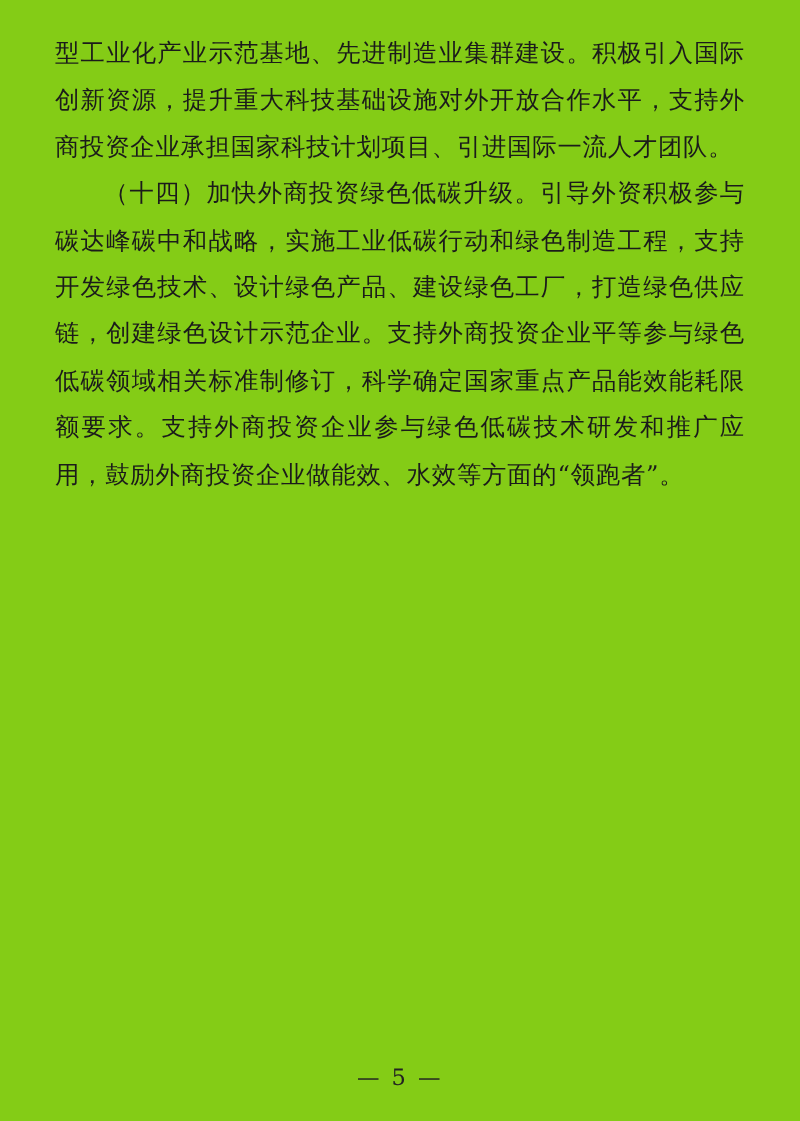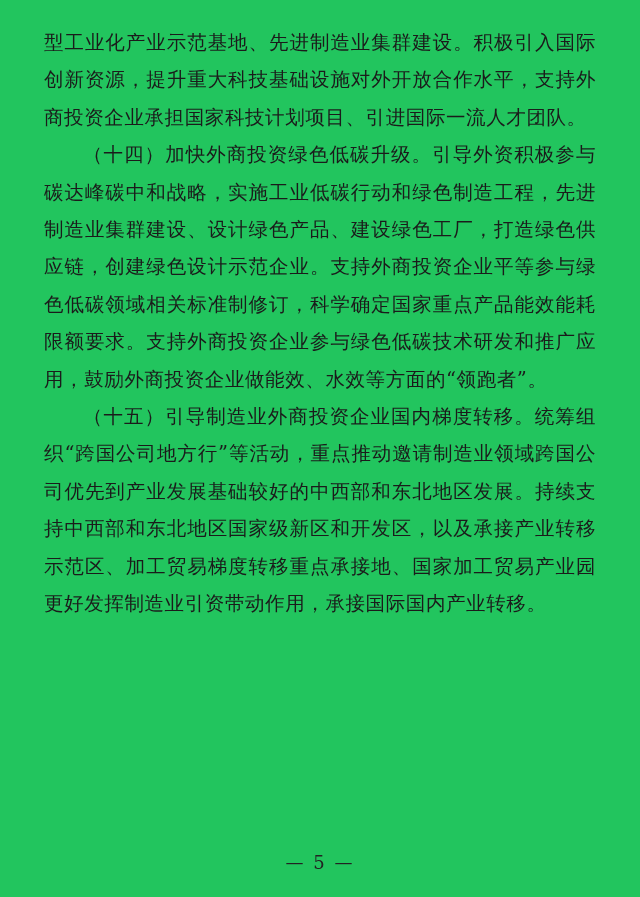--- a/index.html
+++ b/index.html
@@ -12,21 +12,21 @@
     background: #ffffff;
     font-family: "DejaVu Serif", "Liberation Serif", serif;
     overflow: hidden;
   }
   .page {
     position: relative;
     width: 640px;
     height: 897px;
     box-sizing: border-box;
     padding: 24px 44px 0 44px;
-    background: #22c55e;
+    background: #84cc16;
   }
   .doc-body {
     font-size: 19.5px;
     line-height: 37.4px;
     color: #1b1b1b;
     letter-spacing: 0.6px;
     text-align: justify;
     text-justify: inter-character;
   }
   .para {
@@ -50,19 +50,18 @@
   .pn-inner {
     display: inline-block;
   }
 </style>
 </head>
 <body>
 
 <div class="page">
   <div class="doc-body">
     <p class="para">型工业化产业示范基地、先进制造业集群建设。积极引入国际创新资源，提升重大科技基础设施对外开放合作水平，支持外商投资企业承担国家科技计划项目、引进国际一流人才团队。</p>
-    <p class="para indent">（十四）加快外商投资绿色低碳升级。引导外资积极参与碳达峰碳中和战略，实施工业低碳行动和绿色制造工程，先进制造业集群建设、设计绿色产品、建设绿色工厂，打造绿色供应链，创建绿色设计示范企业。支持外商投资企业平等参与绿色低碳领域相关标准制修订，科学确定国家重点产品能效能耗限额要求。支持外商投资企业参与绿色低碳技术研发和推广应用，鼓励外商投资企业做能效、水效等方面的“领跑者”。</p>
-    <p class="para indent">（十五）引导制造业外商投资企业国内梯度转移。统筹组织“跨国公司地方行”等活动，重点推动邀请制造业领域跨国公司优先到产业发展基础较好的中西部和东北地区发展。持续支持中西部和东北地区国家级新区和开发区，以及承接产业转移示范区、加工贸易梯度转移重点承接地、国家加工贸易产业园更好发挥制造业引资带动作用，承接国际国内产业转移。</p>
+    <p class="para indent">（十四）加快外商投资绿色低碳升级。引导外资积极参与碳达峰碳中和战略，实施工业低碳行动和绿色制造工程，支持开发绿色技术、设计绿色产品、建设绿色工厂，打造绿色供应链，创建绿色设计示范企业。支持外商投资企业平等参与绿色低碳领域相关标准制修订，科学确定国家重点产品能效能耗限额要求。支持外商投资企业参与绿色低碳技术研发和推广应用，鼓励外商投资企业做能效、水效等方面的“领跑者”。</p>
   </div>
   <div class="page-number">
     <span class="pn-inner">— 5 —</span>
   </div>
 </div>
 
 </body></html>

